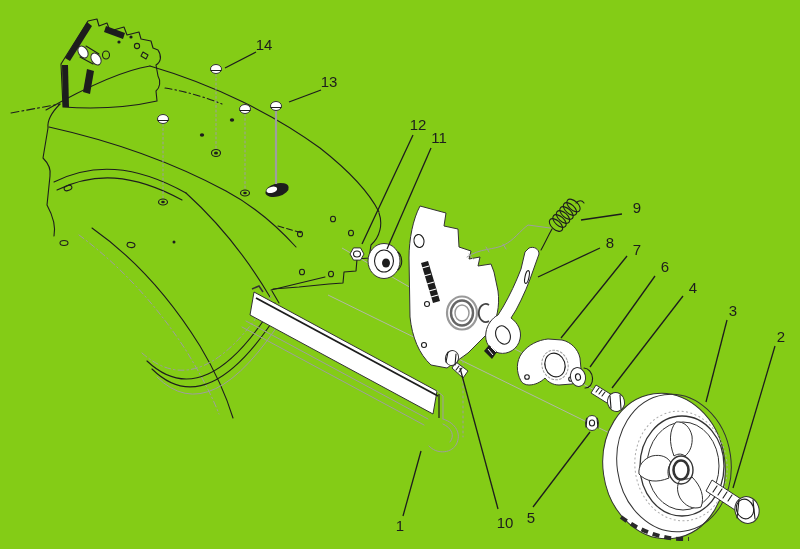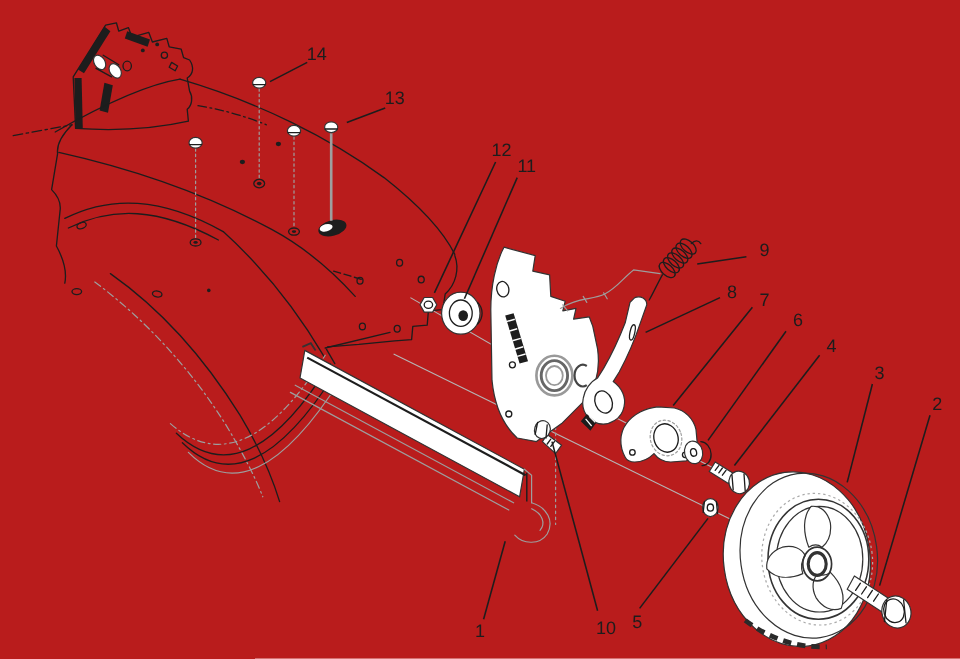--- a/index.html
+++ b/index.html
@@ -1,16 +1,16 @@
 <!DOCTYPE html>
 <html><head>
 <meta charset="utf-8">
 <style>
   html,body{margin:0;padding:0;background:#fff;}
-  #stage{position:relative;width:800px;height:549px;background:#b91c1c;overflow:hidden;
+  #stage{position:relative;width:800px;height:549px;background:#84cc16;overflow:hidden;
          font-family:"Liberation Sans", sans-serif;}
   svg{display:block;}
   .callout-text{font-family:"Liberation Sans", sans-serif;font-size:15px;fill:#1d1d1d;}
   .ln{stroke:#1d1d1d;fill:none;stroke-width:1.1;stroke-linecap:round;stroke-linejoin:round;}
   .lngray{stroke:#9e9e9e;fill:none;stroke-width:1;stroke-linecap:round;}
   .lnsoft{stroke:#b5b5b5;fill:none;stroke-width:0.9;}
   .fillpart{fill:#ffffff;stroke:#333;stroke-width:1;stroke-linejoin:round;}
   .dark{fill:#1d1d1d;stroke:none;}
   .leader{stroke:#1d1d1d;stroke-width:1.3;fill:none;}
 </style>

